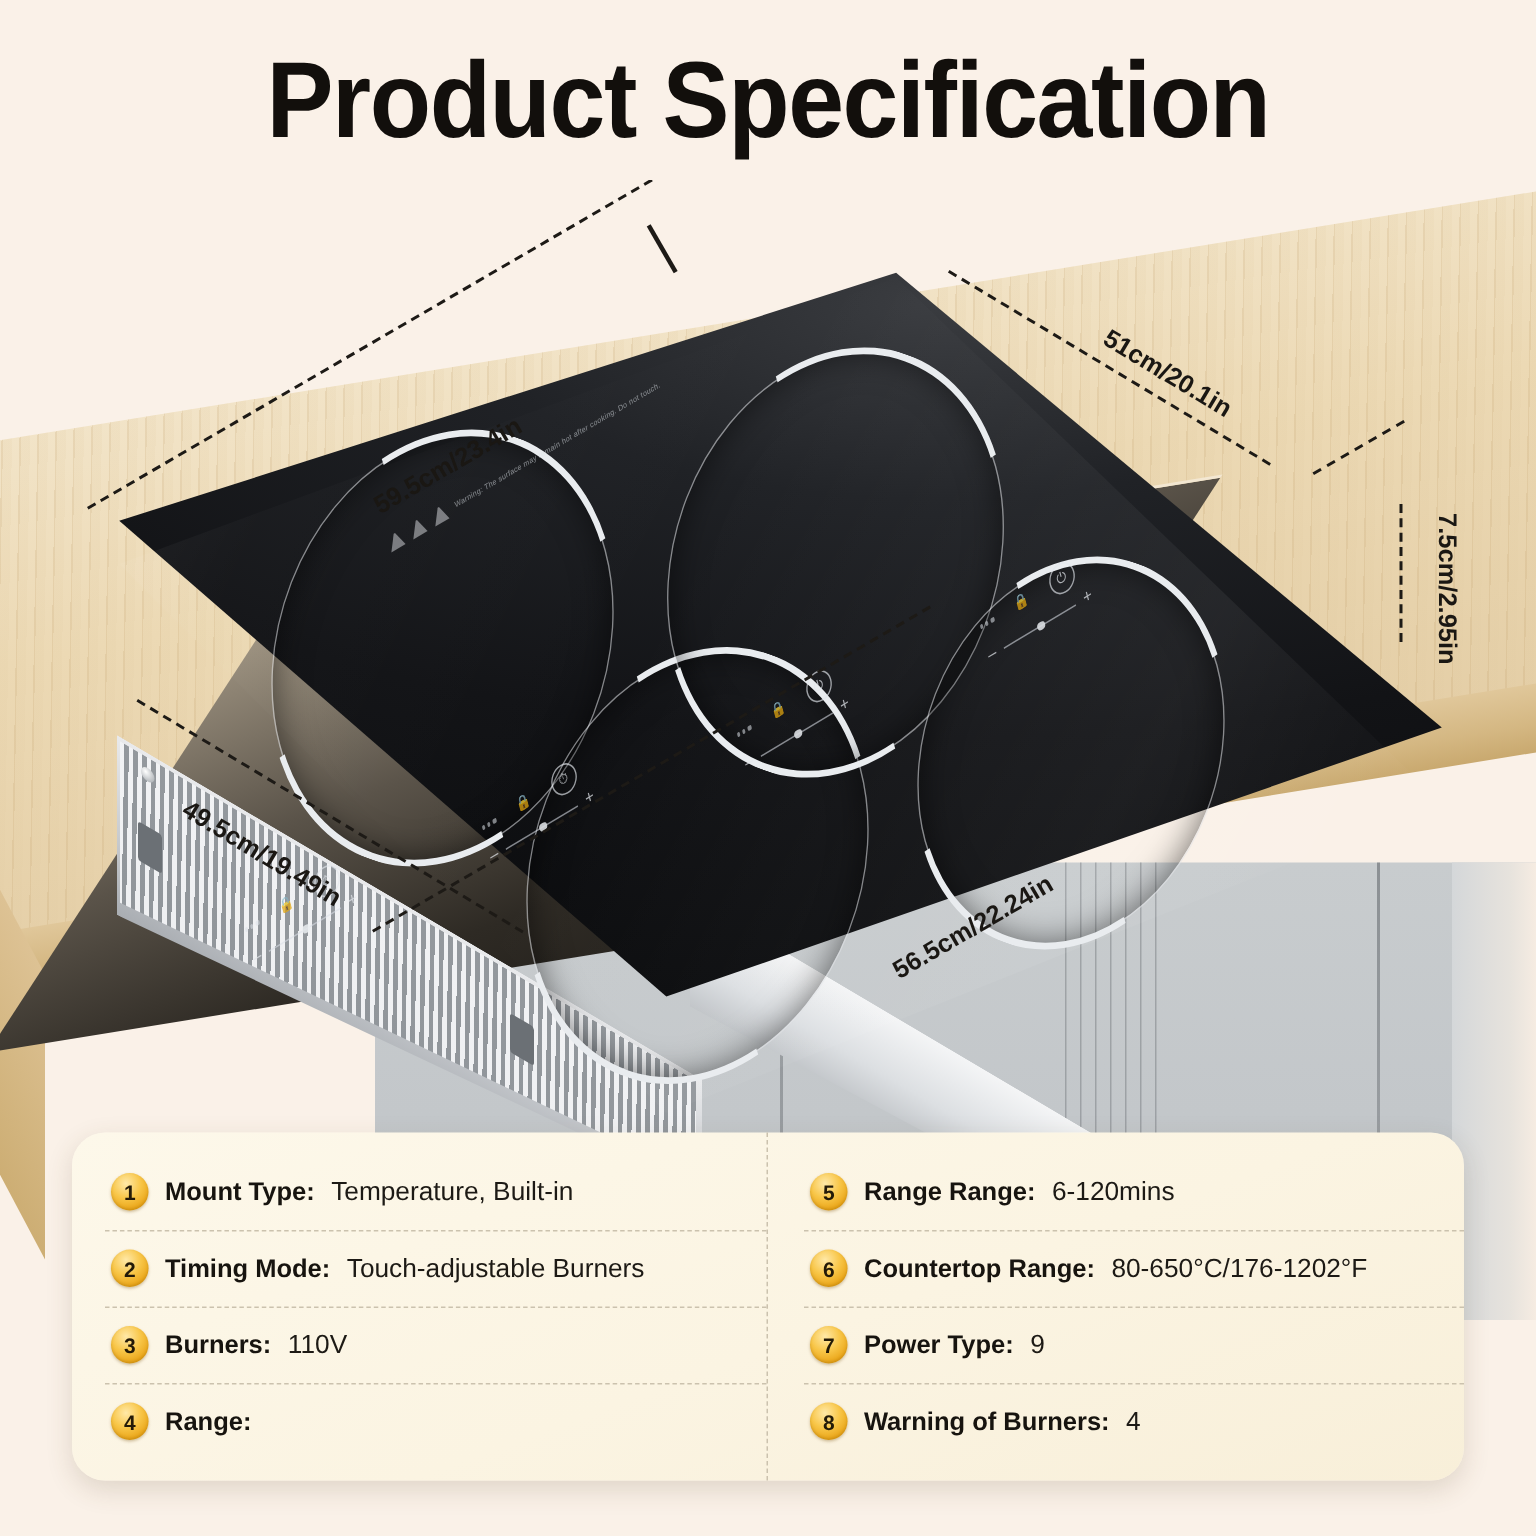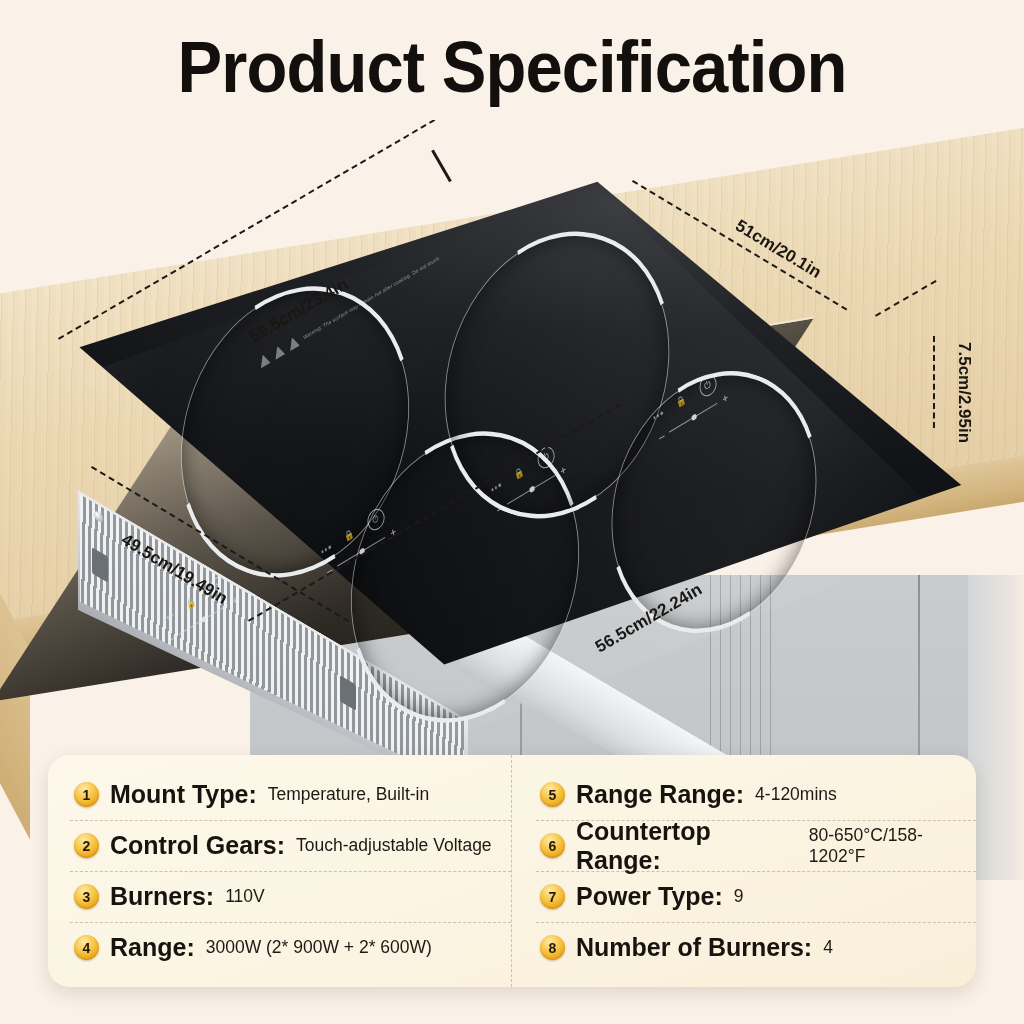--- a/index.html
+++ b/index.html
@@ -174,21 +174,21 @@
   .spec-row{display:flex;align-items:center;gap:11px;height:50px;
     border-bottom:1.5px dashed #cbc2ae;padding-left:4px;}
   .spec-row:last-child{border-bottom:none;}
   .badge{
     flex:0 0 auto;width:25px;height:25px;border-radius:50%;
     background:radial-gradient(circle at 40% 28%,#ffe9a8 0%,#f8c648 42%,#e9a315 78%,#d28f0b 100%);
     box-shadow:0 1px 2px rgba(120,80,10,.35), inset 0 -1px 2px rgba(160,110,10,.4);
     display:flex;align-items:center;justify-content:center;
     font-size:14px;font-weight:700;color:#231a08;
   }
-  .lbl{font-size:25px;font-weight:700;color:#17140f;}
+  .lbl{font-size:17px;font-weight:700;color:#17140f;}
   .val{font-size:17.5px;font-weight:400;color:#1d1a15;}
 </style>
 </head>
 <body>
 
 <div class="stage">
 
   <div class="title">Product Specification</div>
 
   <div class="scene">
@@ -332,51 +332,50 @@
 
   <div class="spec">
     <div class="spec-col left">
       <div class="spec-row">
         <div class="badge">1</div>
         <div class="lbl">Mount Type:</div>
         <div class="val">Temperature, Built-in</div>
       </div>
       <div class="spec-row">
         <div class="badge">2</div>
-        <div class="lbl">Control Gears:</div>
-        <div class="val">Touch-adjustable Voltage</div>
+        <div class="lbl">Timing Mode:</div>
+        <div class="val">Touch-adjustable Burners</div>
       </div>
       <div class="spec-row">
         <div class="badge">3</div>
         <div class="lbl">Burners:</div>
         <div class="val">110V</div>
       </div>
       <div class="spec-row">
         <div class="badge">4</div>
         <div class="lbl">Range:</div>
-        <div class="val">3000W (2* 900W + 2* 600W)</div>
       </div>
     </div>
     <div class="spec-col right">
       <div class="spec-row">
         <div class="badge">5</div>
         <div class="lbl">Range Range:</div>
-        <div class="val">4-120mins</div>
+        <div class="val">6-120mins</div>
       </div>
       <div class="spec-row">
         <div class="badge">6</div>
         <div class="lbl">Countertop Range:</div>
-        <div class="val">80-650°C/158-1202°F</div>
+        <div class="val">80-650°C/176-1202°F</div>
       </div>
       <div class="spec-row">
         <div class="badge">7</div>
         <div class="lbl">Power Type:</div>
         <div class="val">9</div>
       </div>
       <div class="spec-row">
         <div class="badge">8</div>
-        <div class="lbl">Number of Burners:</div>
+        <div class="lbl">Warning of Burners:</div>
         <div class="val">4</div>
       </div>
     </div>
   </div>
 
 </div>
 
 </body></html>

